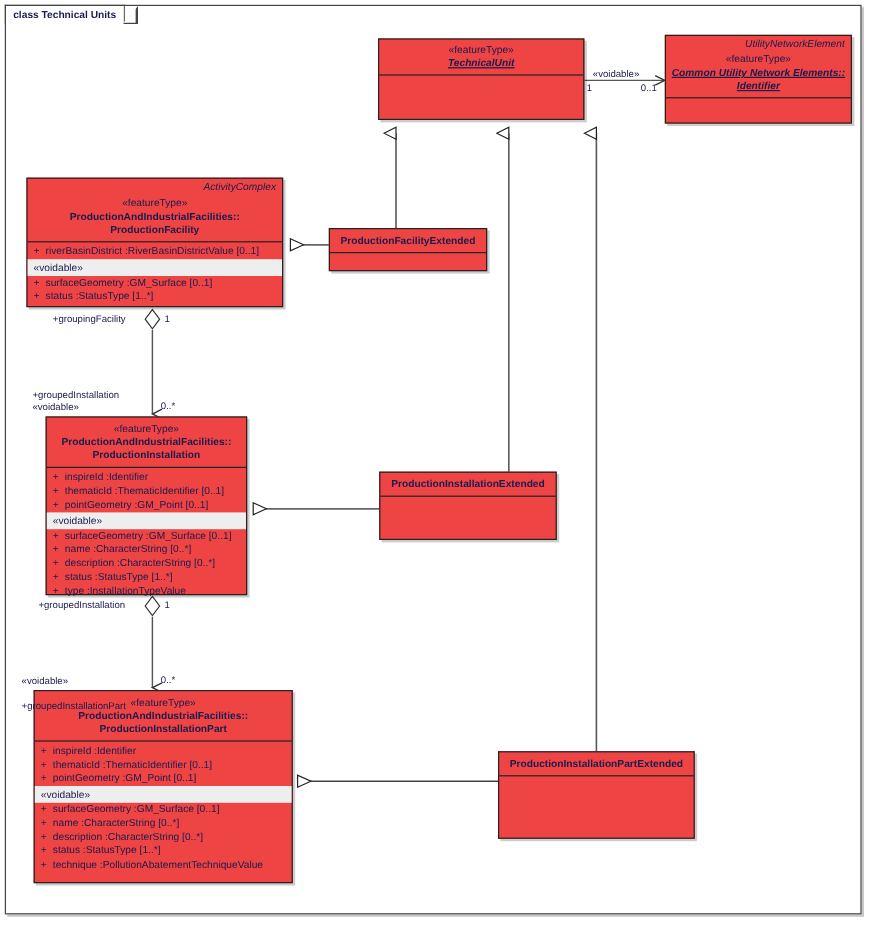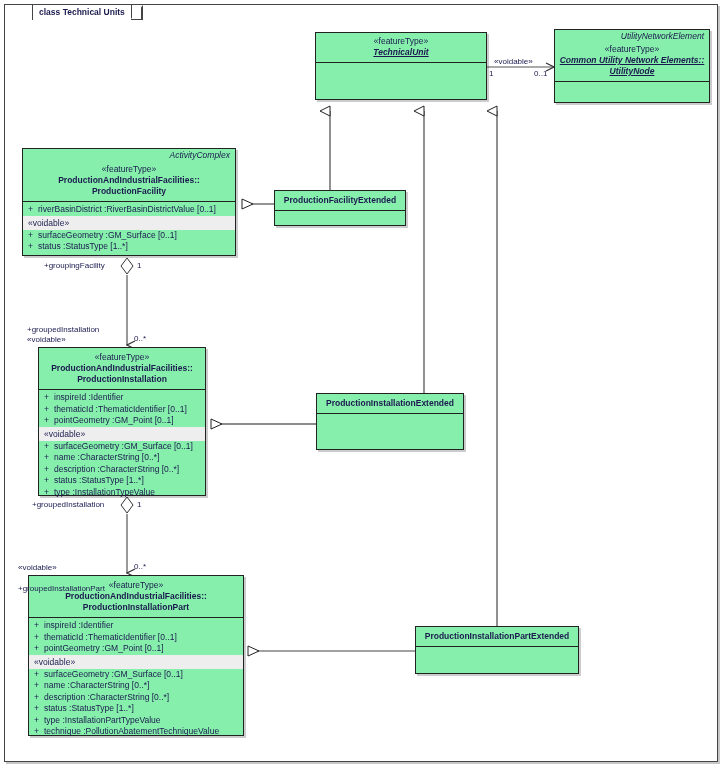--- a/index.html
+++ b/index.html
@@ -26,21 +26,20 @@
   #frame-tab {
     position: absolute;
     left: 4px; top: 4px;
     height: 15px;
     box-sizing: border-box;
   }
   #frame-tab .tab-shape {
     position: relative;
     height: 15px;
     display: inline-block;
-    margin-left: 28px;
   }
   #frame-tab .tab-label {
     display: inline-block;
     padding: 2px 6px 1px 6px;
     font-size: 8.5px;
     font-weight: bold;
     color: #1a1a4e;
     border-right: none;
     background: #fff;
     white-space: nowrap;
@@ -57,21 +56,21 @@
     position: absolute;
     top: 1px; right: -10px;
     width: 0; height: 0;
     border-left: 10px solid transparent;
     border-bottom: 13px solid #fff;
   }
 
   
   .uml-class {
     position: absolute;
-    background: #86efac;
+    background: #ef4444;
     border: 1px solid #222;
     box-shadow: 2px 2px 0 rgba(0,0,0,0.20);
     box-sizing: border-box;
     z-index: 5;
   }
   .cls-header {
     padding: 3px 4px 4px 4px;
     text-align: center;
     line-height: 11px;
   }
@@ -194,21 +193,21 @@
   </div>
   <div class="divider"></div>
   <div class="cls-empty"></div>
 </div>
 
 <div class="uml-class" style="left:554px; top:29px; width:156px; height:74px;">
   <div class="cls-topright">UtilityNetworkElement</div>
   <div class="cls-header" style="padding-top:0;">
     <span class="stereo">«featureType»</span>
     <span class="cls-name italic">Common Utility Network Elements::</span>
-    <span class="cls-name italic">UtilityNode</span>
+    <span class="cls-name italic">Identifier</span>
   </div>
   <div class="divider"></div>
   <div class="cls-empty" style="height:13px;"></div>
 </div>
 
 <div class="uml-class" style="left:22px; top:148px; width:214px; height:108px;">
   <div class="cls-topright">ActivityComplex</div>
   <div class="cls-header" style="padding-top:1px;">
     <span class="stereo">«featureType»</span>
     <span class="cls-name">ProductionAndIndustrialFacilities::</span>
@@ -289,23 +288,20 @@
     <div class="attr">
       <span class="vis">+</span><span>name  :CharacterString [0..*]</span>
     </div>
     <div class="attr">
       <span class="vis">+</span><span>description  :CharacterString [0..*]</span>
     </div>
     <div class="attr">
       <span class="vis">+</span><span>status  :StatusType [1..*]</span>
     </div>
     <div class="attr">
-      <span class="vis">+</span><span>type  :InstallationPartTypeValue</span>
-    </div>
-    <div class="attr">
       <span class="vis">+</span><span>technique  :PollutionAbatementTechniqueValue</span>
     </div>
   </div>
 </div>
 
 <div class="uml-class" style="left:274px; top:190px; width:132px; height:36px;">
   <div class="cls-header" style="padding:4px 3px 4px 3px;">
     <span class="cls-name cls-name-plain">ProductionFacilityExtended</span>
   </div>
   <div class="divider"></div>
@@ -313,21 +309,21 @@
 </div>
 
 <div class="uml-class" style="left:316px; top:393px; width:148px; height:57px;">
   <div class="cls-header" style="padding:4px 3px 4px 3px;">
     <span class="cls-name cls-name-plain">ProductionInstallationExtended</span>
   </div>
   <div class="divider"></div>
   <div class="cls-empty" style="height:35px;"></div>
 </div>
 
-<div class="uml-class" style="left:415px; top:626px; width:164px; height:48px;">
+<div class="uml-class" style="left:415px; top:626px; width:164px; height:73px;">
   <div class="cls-header" style="padding:4px 2px 4px 2px;">
     <span class="cls-name cls-name-plain">ProductionInstallationPartExtended</span>
   </div>
   <div class="divider"></div>
   <div class="cls-empty" style="height:35px;"></div>
 </div>
 
 <div class="edge-label" style="left:489px; top:69px;">1</div>
 <div class="edge-label" style="left:494px; top:57px;">«voidable»</div>
 <div class="edge-label" style="left:534px; top:69px;">0..1</div>

